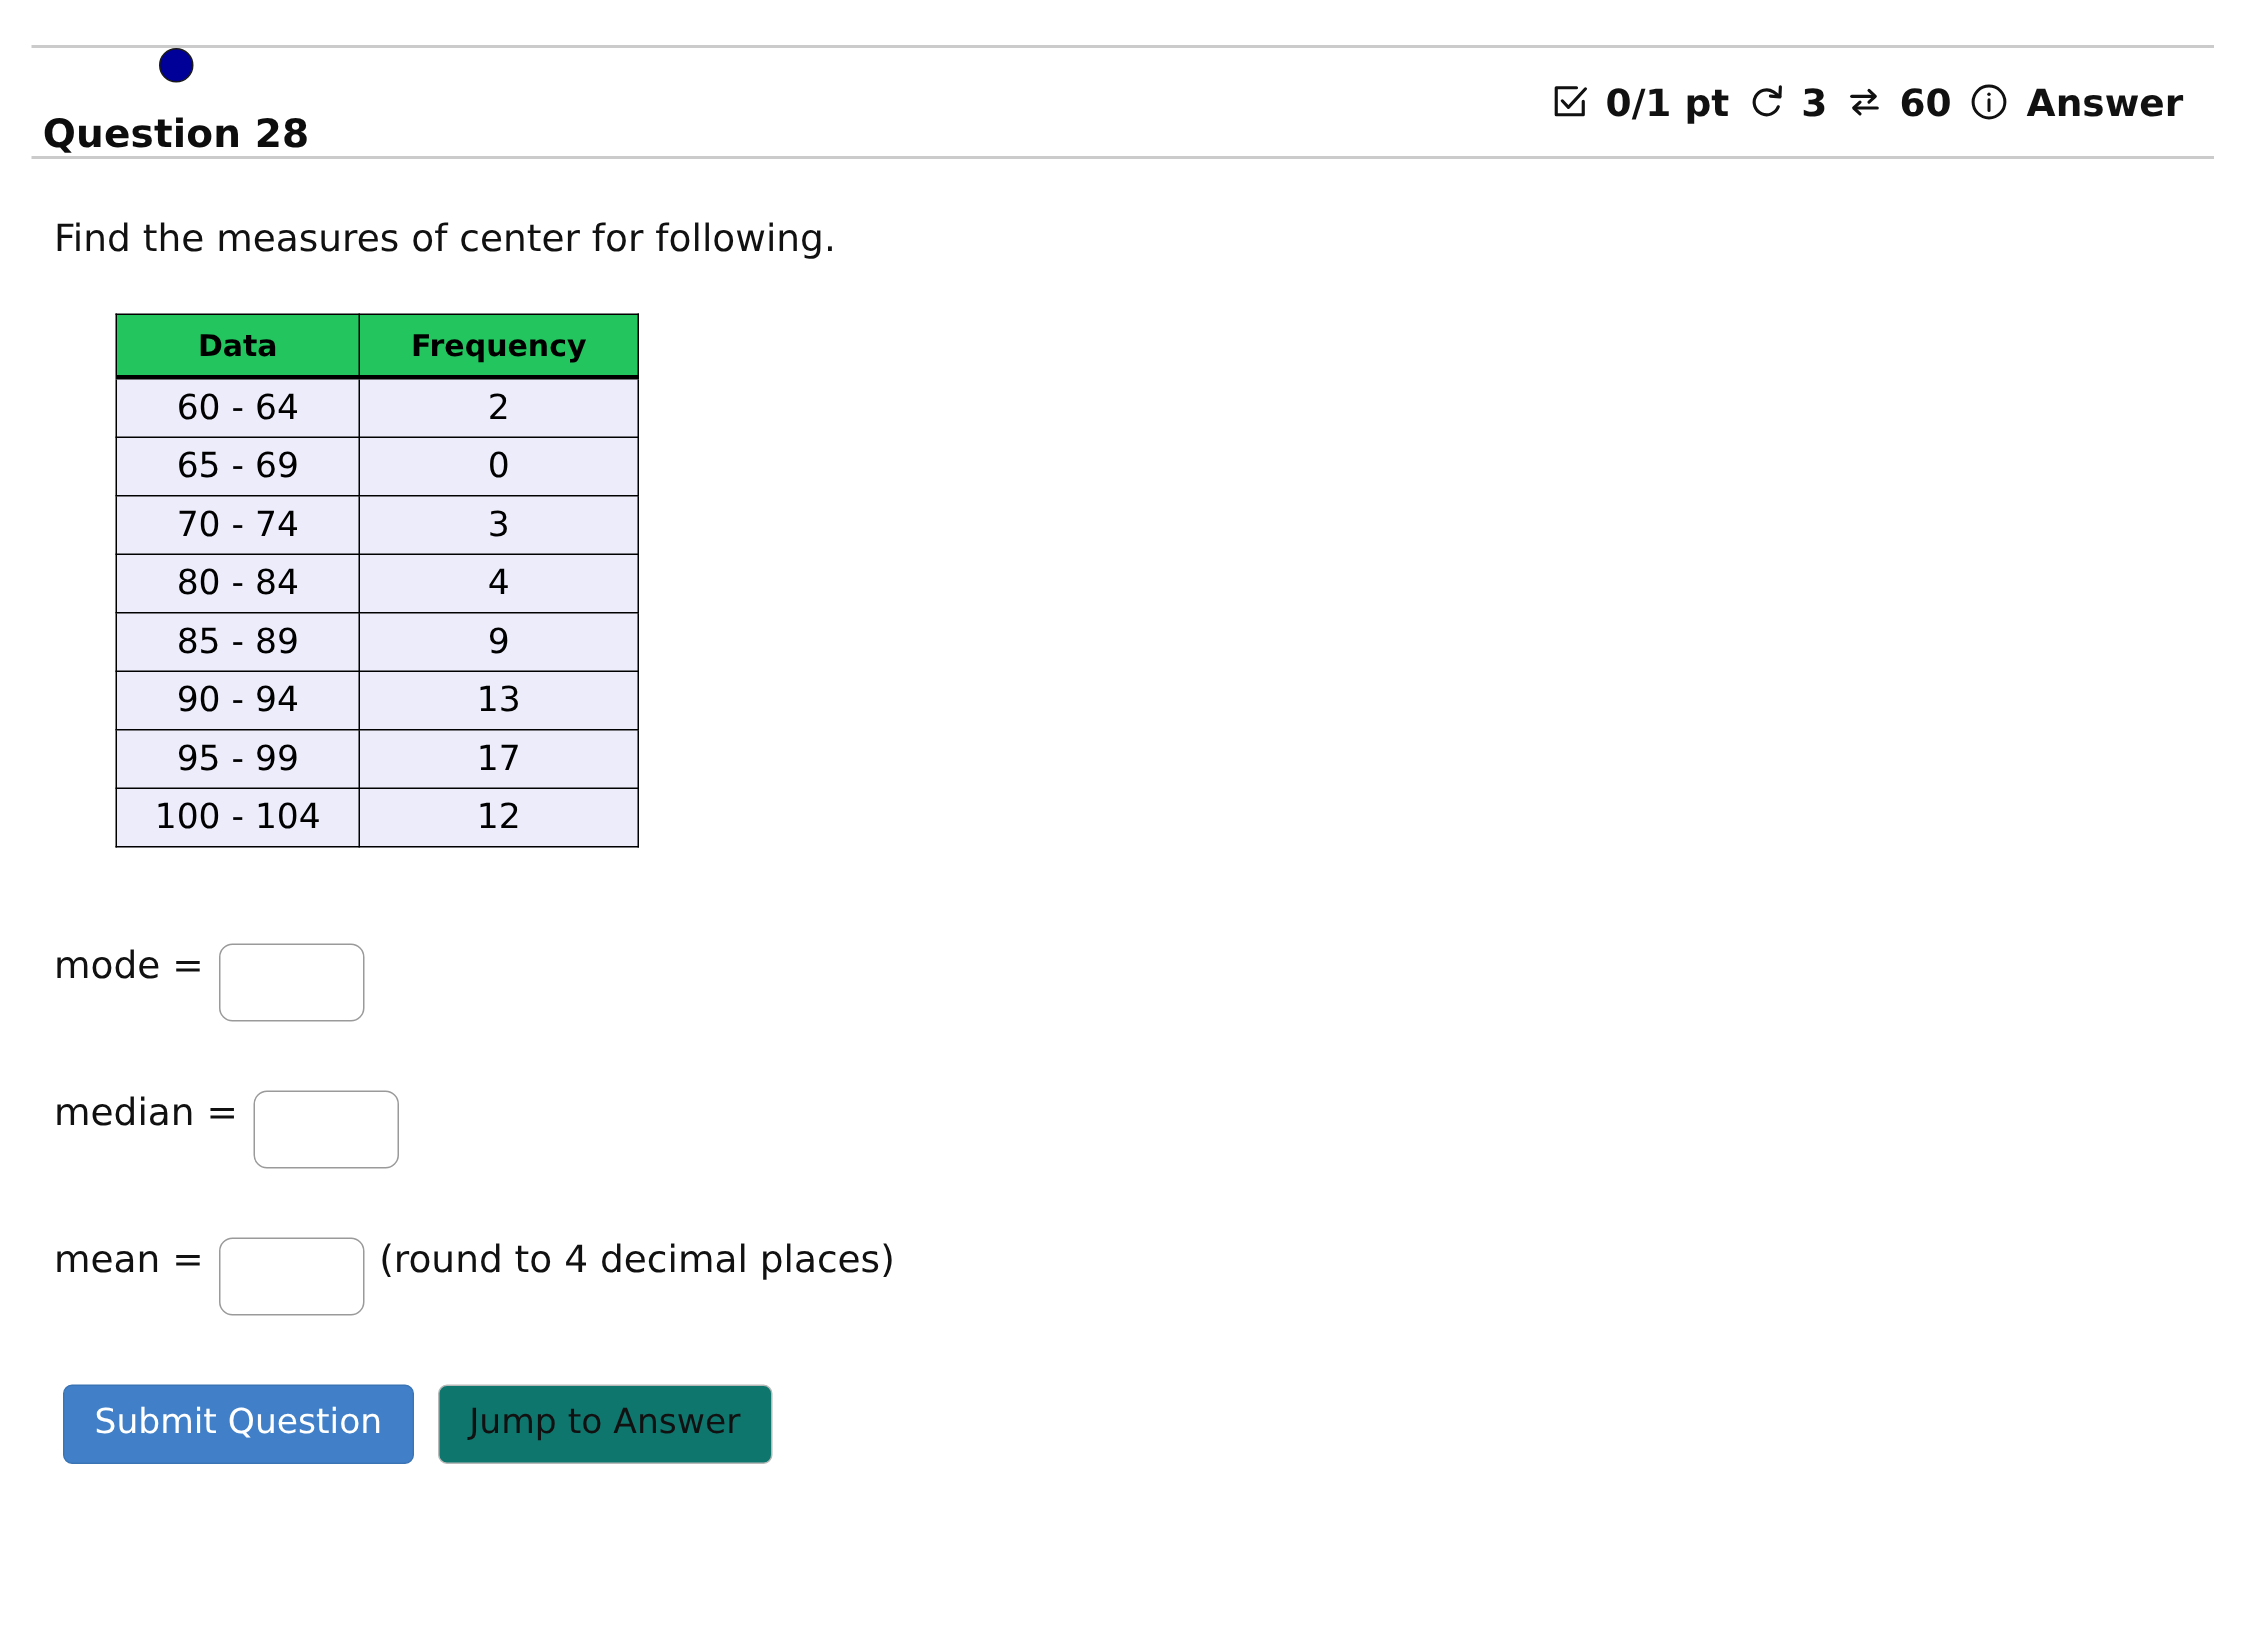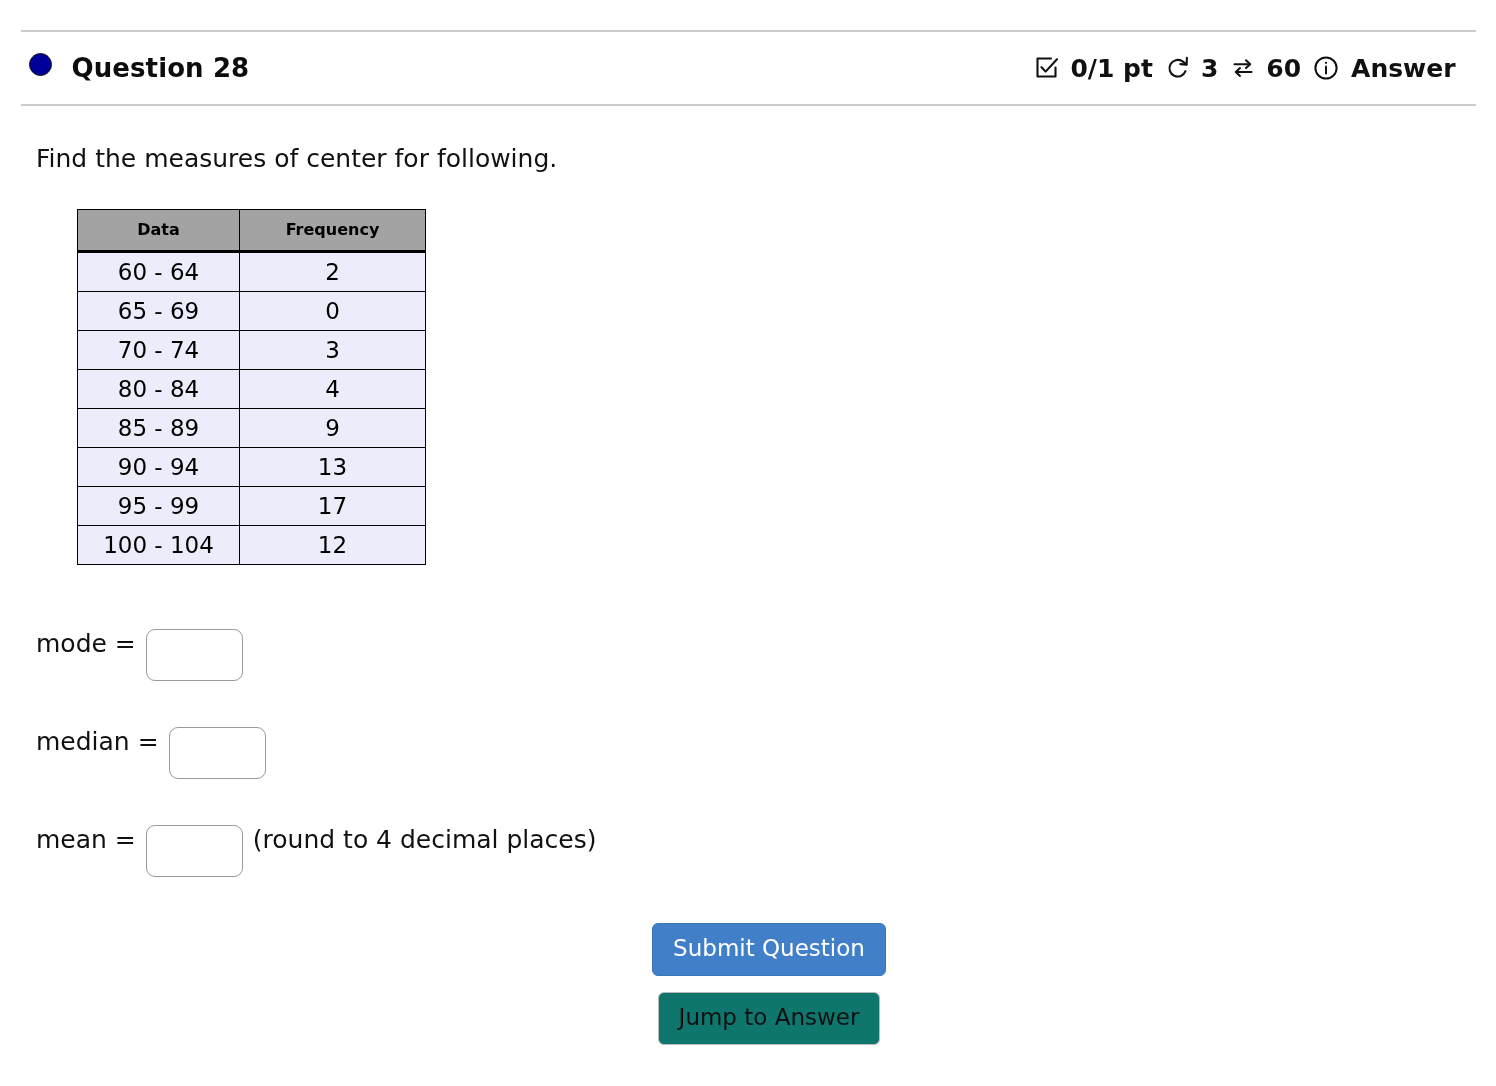--- a/index.html
+++ b/index.html
@@ -28,23 +28,24 @@
   .qheader {
     width: 1455px;
     margin: 0 auto;
     height: 72px;
     display: flex;
     align-items: center;
     justify-content: space-between;
   }
   .qheader-left {
     display: flex;
-    align-items: flex-start;
+    align-items: center;
     gap: 20px;
     padding-left: 8px;
+    flex-direction: column;
   }
   .status-dot {
     width: 23px;
     height: 23px;
     border-radius: 50%;
     background: #000099;
     border: 1.5px solid #1a1a1a;
     box-sizing: border-box;
     flex: 0 0 auto;
   }
@@ -101,23 +102,23 @@
     border: 1.6px solid #000;
     font-size: 23px;
     text-align: center;
     font-weight: normal;
     color: #000;
     height: 38px;
     padding: 0;
     line-height: 38px;
   }
   .freq-table th {
-    background: #a3a3a3;
+    background: #22c55e;
     font-weight: bold;
-    font-size: 16px;
+    font-size: 20px;
     height: 40px;
     line-height: 40px;
     border-bottom: 3.5px solid #000;
   }
   .freq-table td {
     background: #ececfa;
   }
   .col-data { width: 161px; }
   .col-freq { width: 185px; }
 
@@ -154,21 +155,20 @@
     white-space: nowrap;
   }
 
   
   .button-bar {
     display: flex;
     align-items: center;
     gap: 16px;
     margin-top: 36px;
     padding-left: 6px;
-    flex-direction: column;
   }
   .btn {
     font-family: "DejaVu Sans", sans-serif;
     font-size: 23px;
     border-radius: 6px;
     box-sizing: border-box;
     cursor: pointer;
     line-height: 1;
   }
   .btn-primary {

